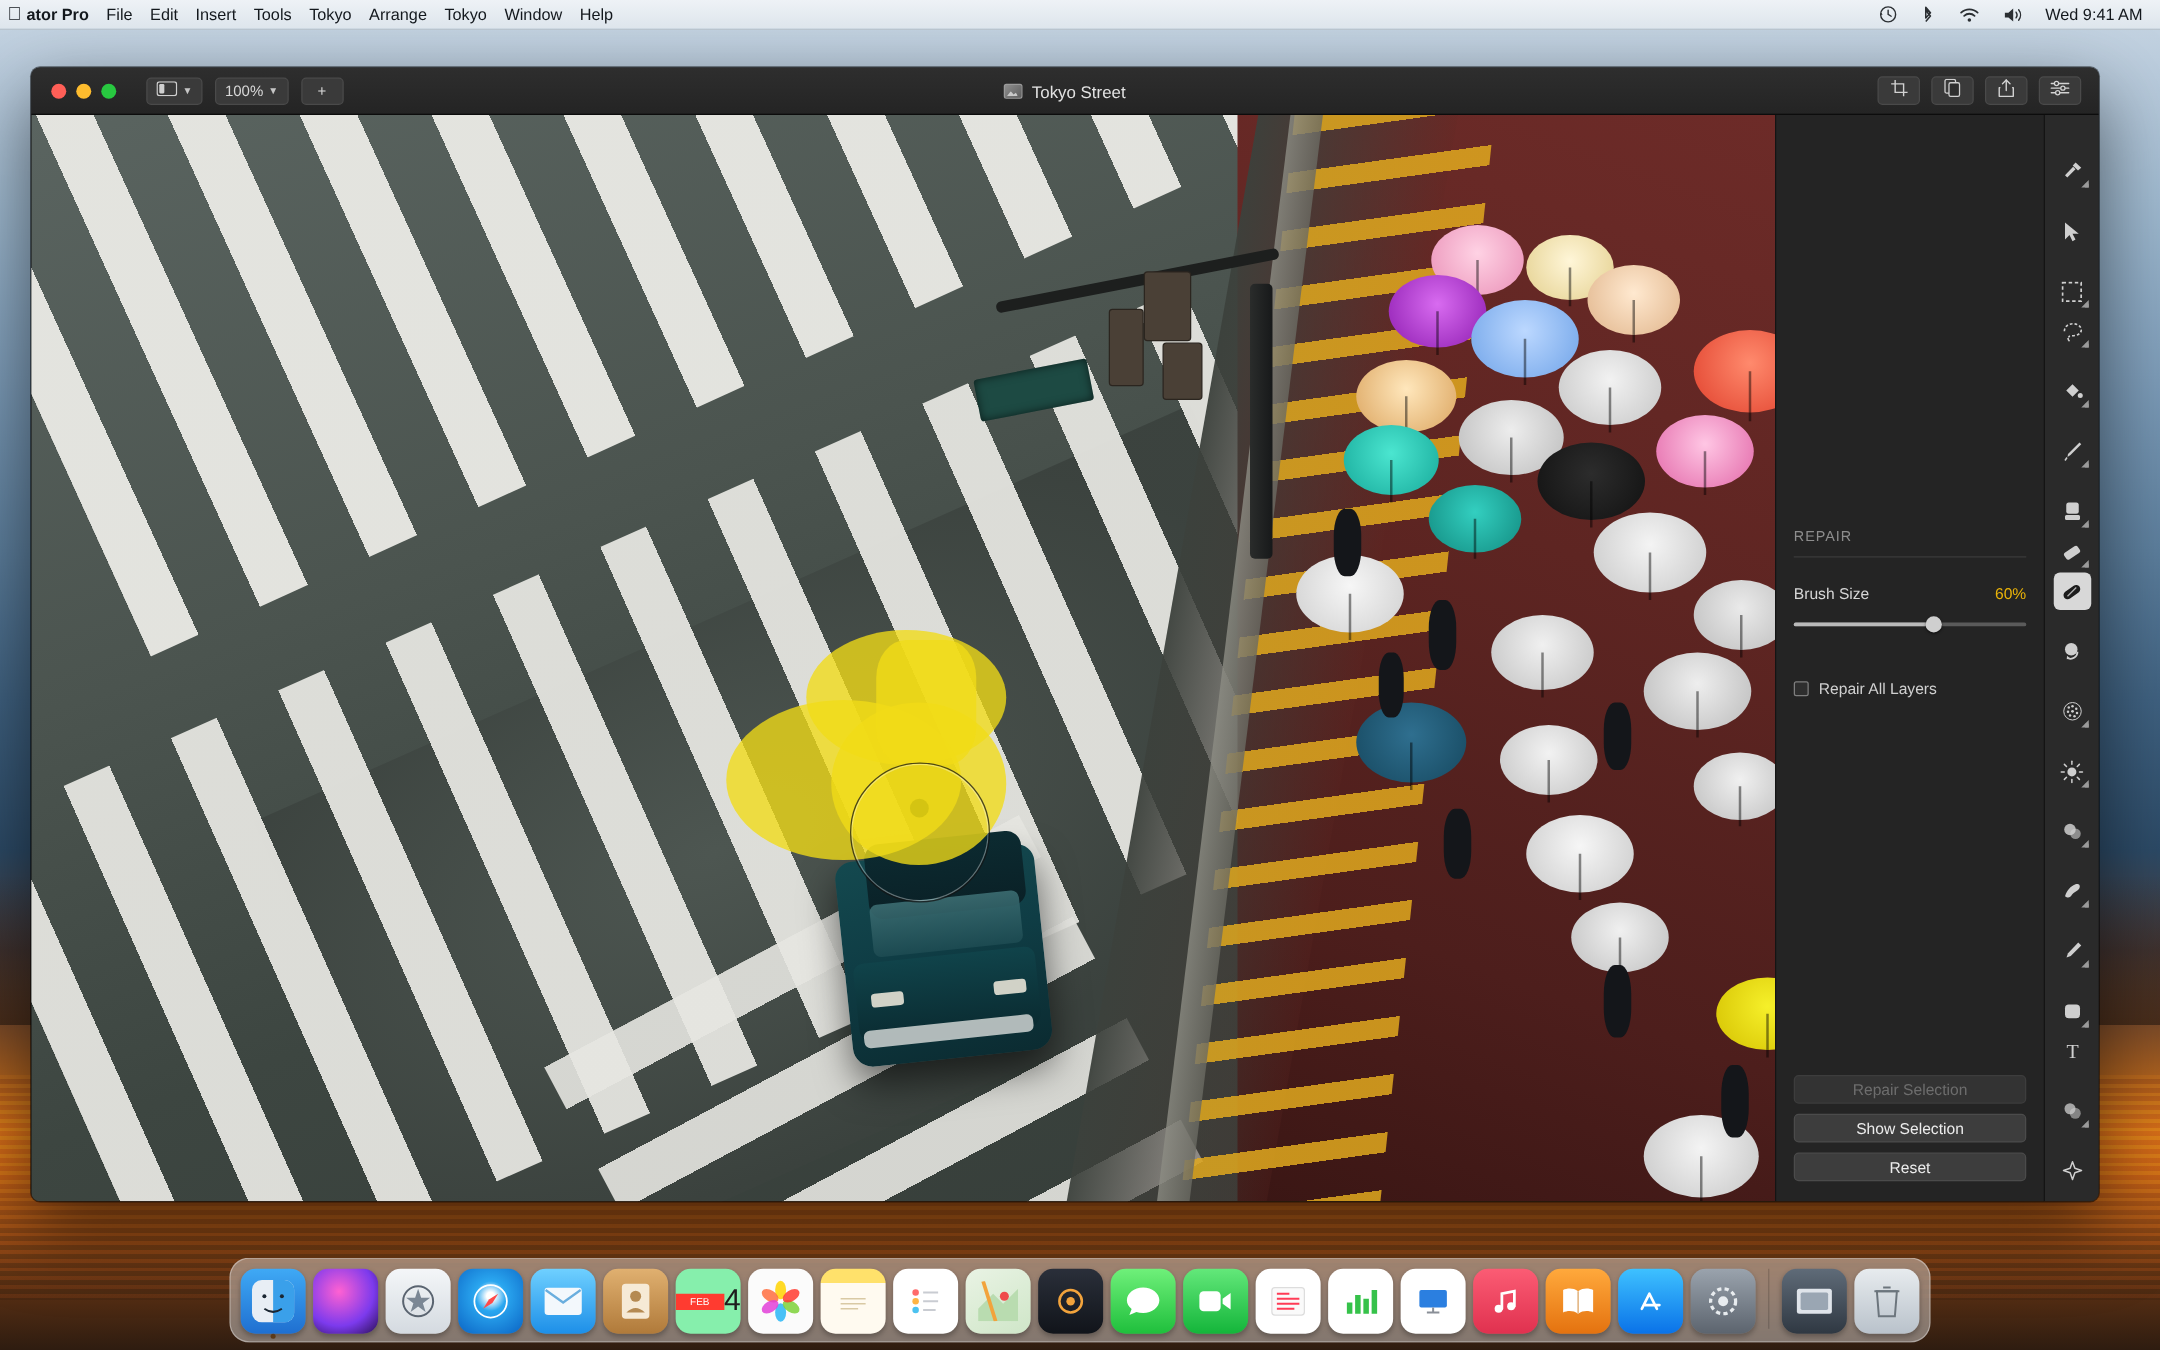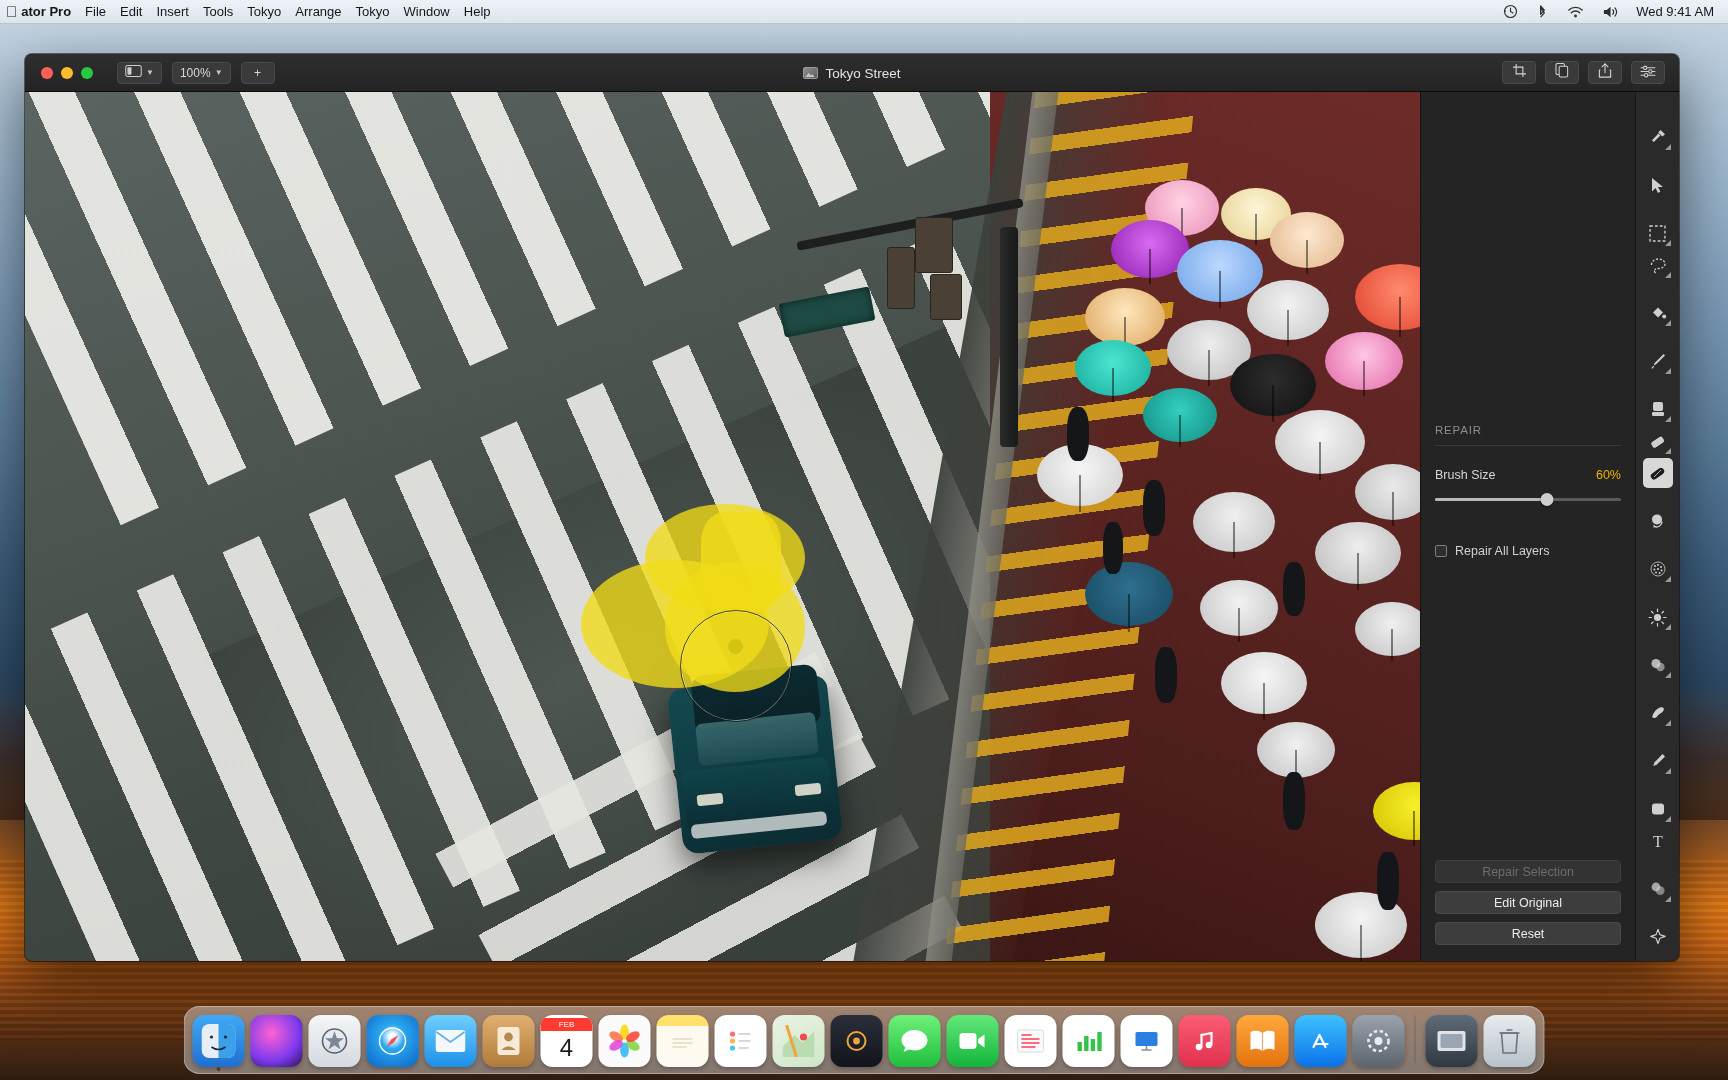--- a/index.html
+++ b/index.html
@@ -549,21 +549,21 @@
         <div class="thumb" id="slider-thumb" style="left: 60%;"></div>
       </div>
 
       <div class="check-row">
         <span class="checkbox"></span>
         <span>Repair All Layers</span>
       </div>
 
       <div class="insp-bottom">
         <div class="panel-btn disabled">Repair Selection</div>
-        <div class="panel-btn">Edit Original</div>
+        <div class="panel-btn">Show Selection</div>
         <div class="panel-btn">Reset</div>
       </div>
     </div>
 
     <div id="toolstrip">
       <div class="tool gap">
         <svg width="18" height="18" viewBox="0 0 18 18">
             <path d="M11.5 2 L16 6.2 L13.4 8.4 L9.2 4.4 Z" fill="currentColor"></path>
             <path d="M9.5 5.4 L3 12.2 L4.8 14 L11.4 7.4 Z" fill="currentColor"></path>
           </svg>
@@ -740,21 +740,21 @@
         <path d="M1 2 L15 12 L29 2" stroke="#6aaede" stroke-width="1.8" fill="none"></path>
       </svg>
   </div>
   <div class="dock-icon" style="background:linear-gradient(180deg,#e0b070,#b07a3a);">
     <svg width="26" height="30" viewBox="0 0 26 30">
         <rect x="2" y="1" width="22" height="28" rx="3" fill="#f6ead6"></rect>
         <circle cx="13" cy="11" r="4.4" fill="#b58a52"></circle>
         <path d="M5.6 24 Q13 16.6 20.4 24 Z" fill="#b58a52"></path>
       </svg>
   </div>
-  <div class="dock-icon" style="background:#ffffff;flex-direction:column;">
+  <div class="dock-icon" style="background:#86efac;flex-direction:row;">
     <div style="background:#ff3b30;color:#fff;font-size:8px;width:100%;text-align:center;line-height:13px;">FEB</div>
     <div style="color:#1d1d1d;font-size:24px;line-height:34px;">4</div>
   </div>
   <div class="dock-icon" style="background:#fbfbfb;">
     <svg width="34" height="34" viewBox="0 0 34 34">
         <g>
           <ellipse cx="17" cy="8" rx="4.4" ry="7.4" fill="#ffd400" opacity=".85"></ellipse>
           <ellipse cx="17" cy="26" rx="4.4" ry="7.4" fill="#29b6f6" opacity=".85"></ellipse>
           <ellipse cx="8.6" cy="12.6" rx="4.4" ry="7.4" fill="#ff6d3f" opacity=".85" transform="rotate(-60 8.6 12.6)"></ellipse>
           <ellipse cx="25.4" cy="21.4" rx="4.4" ry="7.4" fill="#7cd138" opacity=".85" transform="rotate(-60 25.4 21.4)"></ellipse>

